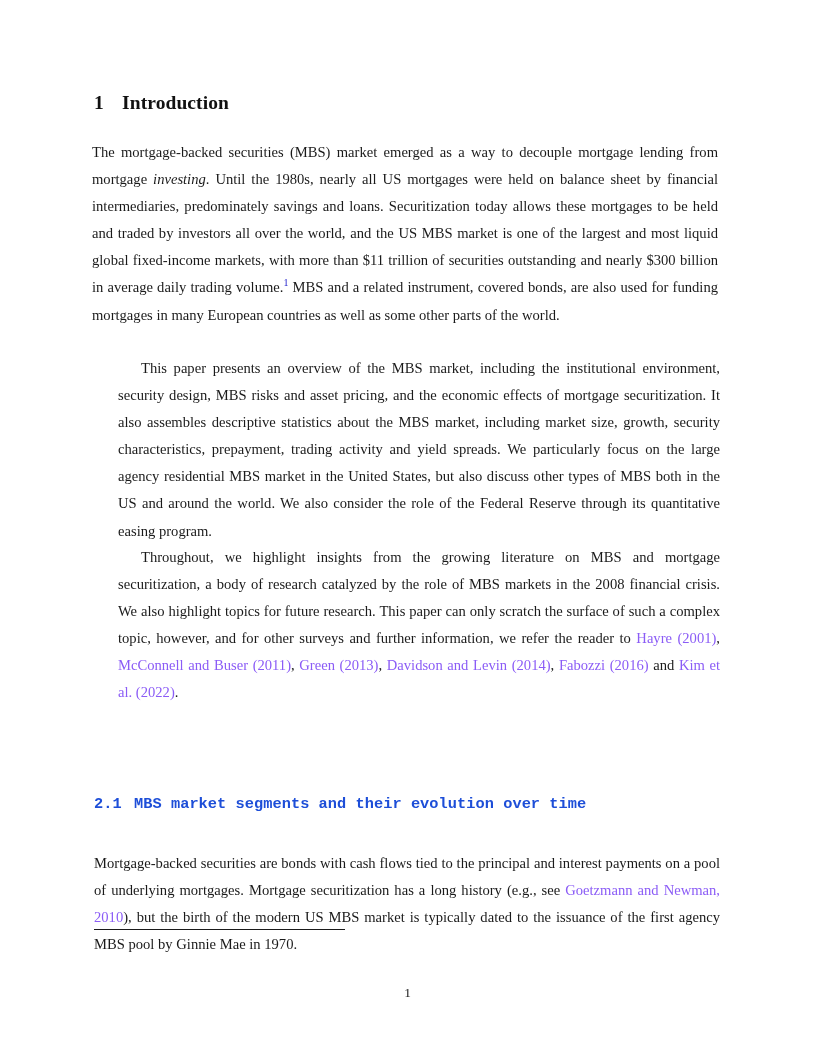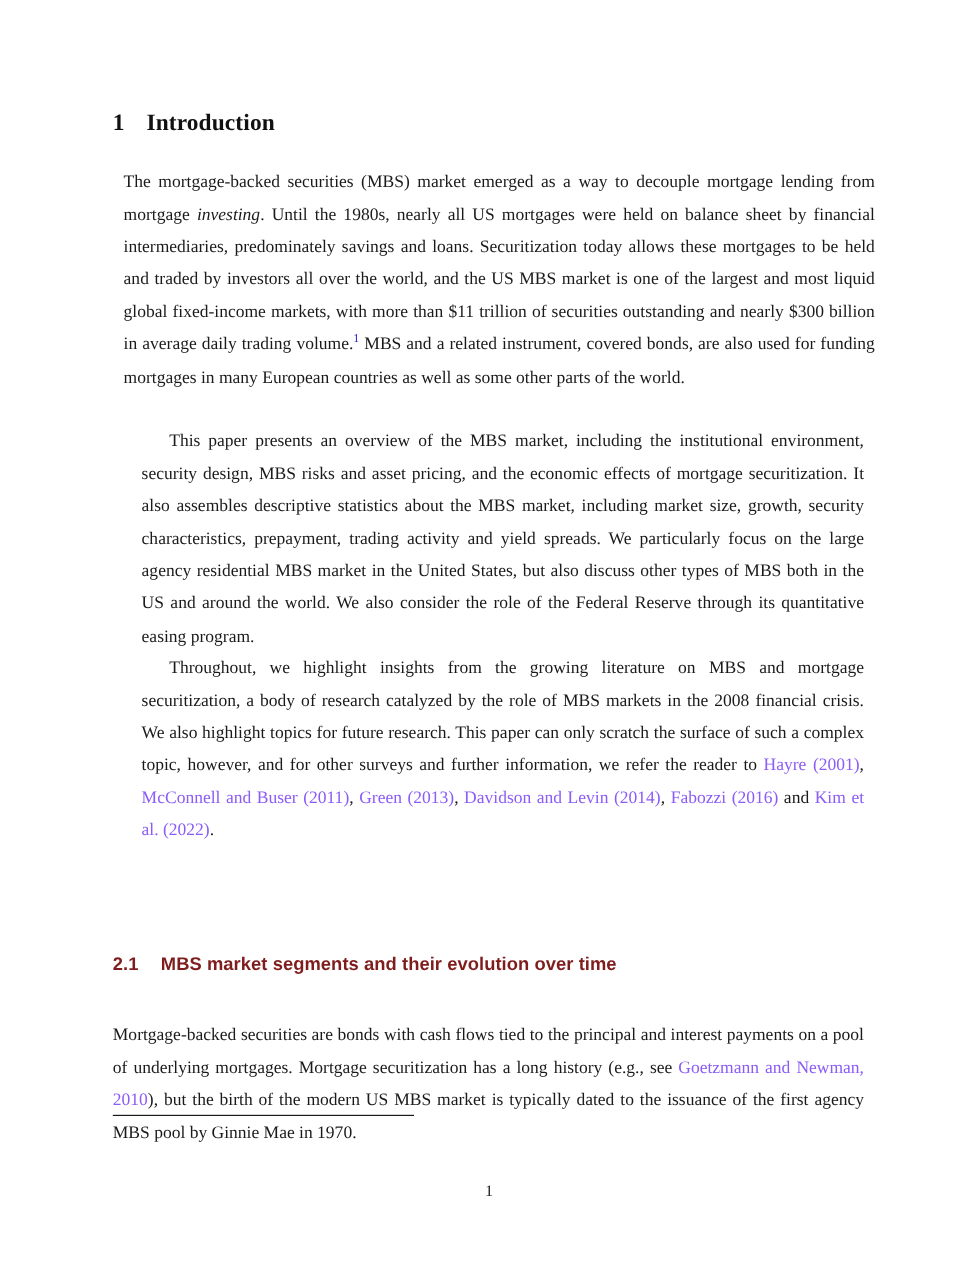--- a/index.html
+++ b/index.html
@@ -31,23 +31,23 @@
     padding: 0;
     letter-spacing: 0.1px;
     color: #111111;
     font-family: "Liberation Serif", "DejaVu Serif", serif;
   }
   h2.subsection-title {
     font-size: 15.3px;
     font-weight: bold;
     margin: 0;
     padding: 0;
-    color: #7f1d1d;
+    color: #1d4ed8;
     letter-spacing: 0.05px;
-    font-family: Liberation Sans, sans-serif;
+    font-family: Liberation Mono, monospace;
   }
   .sec-num {
     display: inline-block;
     min-width: 28px;
   }
   .sec-num-sub {
     display: inline-block;
     min-width: 40px;
   }
   p.body-par {
@@ -71,21 +71,21 @@
   sup.fnmark {
     color: #2222cc;
     font-size: 10px;
     vertical-align: super;
     line-height: 0;
   }
   .it { font-style: italic; }
 
   
   #block-h1         { position: absolute; left: 94px; top: 92px;  width: 626px; }
-  #block-p1         { position: absolute; left: 103px; top: 139px; width: 626px; }
+  #block-p1         { position: absolute; left: 92px; top: 139px; width: 626px; }
   #block-p2         { position: absolute; left: 94px; top: 355px; width: 626px; }
   #block-p3         { position: absolute; left: 94px; top: 544px; width: 626px; }
   #block-h2         { position: absolute; left: 94px; top: 741px; width: 626px; }
   #block-h3         { position: absolute; left: 94px; top: 795px; width: 626px; }
   #block-p4         { position: absolute; left: 94px; top: 850px; width: 626px; }
 
   .footnote-area {
     position: absolute;
     left: 94px;
     top: 929px;

